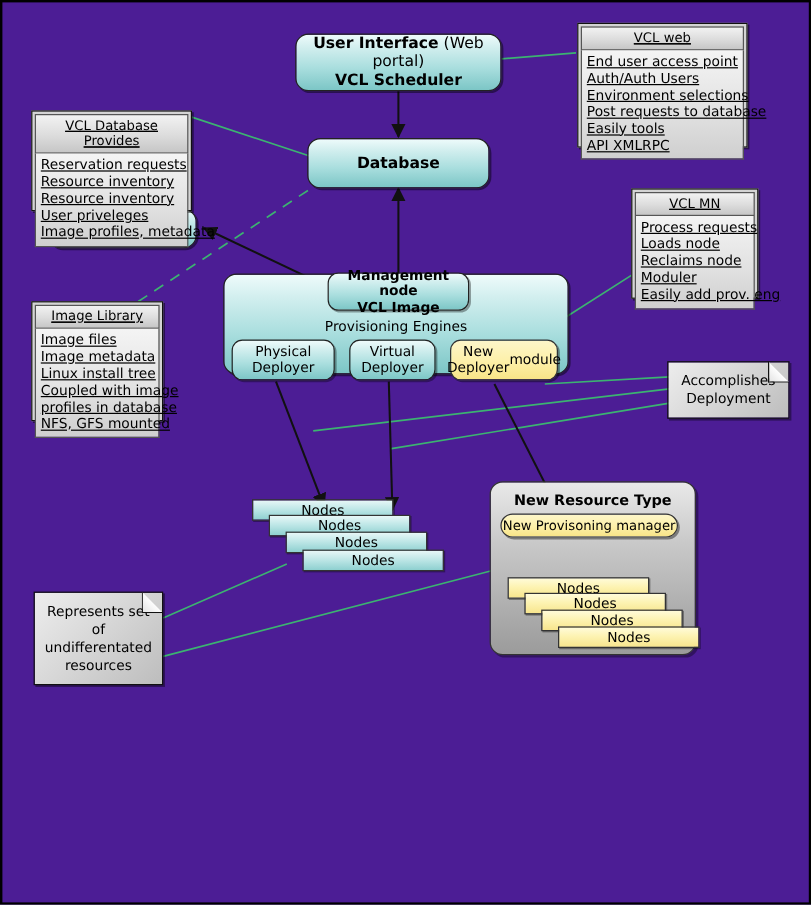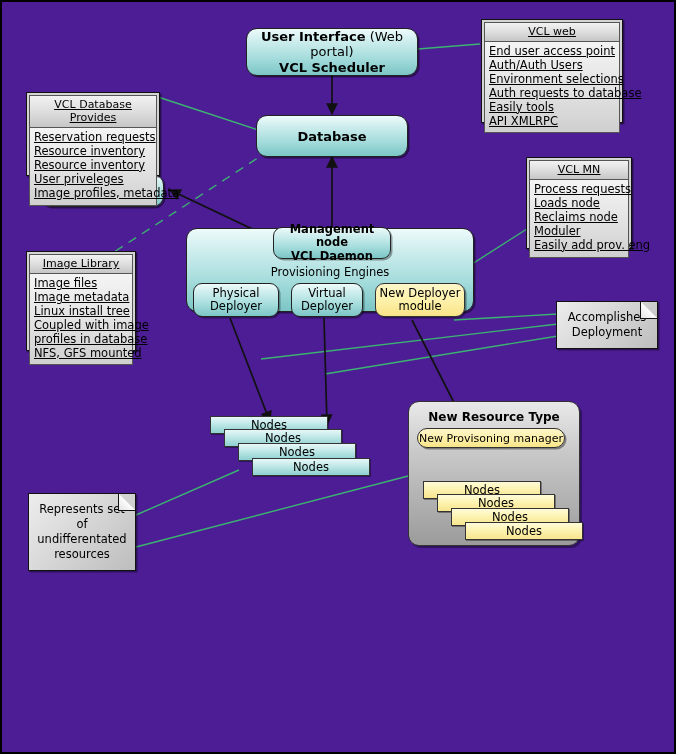--- a/index.html
+++ b/index.html
@@ -30,21 +30,21 @@
   .rbox .ln{line-height:1.16;}
   .b{font-weight:bold;}
 
   
   .ybox{
     position:absolute;
     border:1.6px solid #333;
     border-radius:9px;
     background:linear-gradient(to bottom,#fdf6c9 0%,#fdf0a8 55%,#f8e487 100%);
     box-shadow:1.5px 1.5px 0 rgba(0,0,0,0.40);
-    display:flex;flex-direction:column;align-items:center;justify-content:center;
+    display:flex;align-items:center;justify-content:center;
     text-align:center;box-sizing:border-box;color:#000;
   }
 
   
   .greybox{
     position:absolute;
     border:1.6px solid #333;
     border-radius:11px;
     background:linear-gradient(to bottom,#e9e9e9 0%,#c9c9c9 35%,#9b9b9b 100%);
     box-shadow:2px 2px 0 rgba(0,0,0,0.35);
@@ -181,21 +181,21 @@
     <div class="b">Database</div>
   </div>
 
   <div class="rbox" style="left:38px;top:172px;width:124px;height:33px;font-size:13px;">
     <div class="b">Image Library</div>
   </div>
 
   <div class="rbox" style="left:184px;top:226px;width:288px;height:84px;justify-content:flex-start;padding-top:4px;">
     <div class="rbox plain" style="position:absolute;left:86px;top:-2px;width:118px;height:32px;font-size:11.5px;border-radius:9px;">
       <div class="ln b">Management node</div>
-      <div class="ln b">VCL Daemon</div>
+      <div class="ln b">VCL Image</div>
     </div>
     <div style="position:absolute;left:0;top:36px;width:100%;text-align:center;font-size:11.5px;">Provisioning Engines</div>
 
     <div class="rbox plain" style="left:6px;top:54px;width:86px;height:34px;font-size:11.5px;border-radius:9px;">
       <div class="ln">Physical</div>
       <div class="ln">Deployer</div>
     </div>
 
     <div class="rbox plain" style="left:104px;top:54px;width:72px;height:34px;font-size:11.5px;border-radius:9px;">
       <div class="ln">Virtual</div>
@@ -222,21 +222,21 @@
   </div>
 
   <div class="note" style="left:479px;top:17px;width:142px;height:104px;">
     <div class="nhead">
       <span>VCL web</span>
     </div>
     <div class="nbody">
       <div>End user access point</div>
       <div>Auth/Auth Users</div>
       <div>Environment selections</div>
-      <div>Auth requests to database</div>
+      <div>Post requests to database</div>
       <div>Easily tools</div>
       <div>API XMLRPC</div>
     </div>
   </div>
 
   <div class="note" style="left:24px;top:249px;width:110px;height:100px;">
     <div class="nhead">
       <span>Image Library</span>
     </div>
     <div class="nbody">

